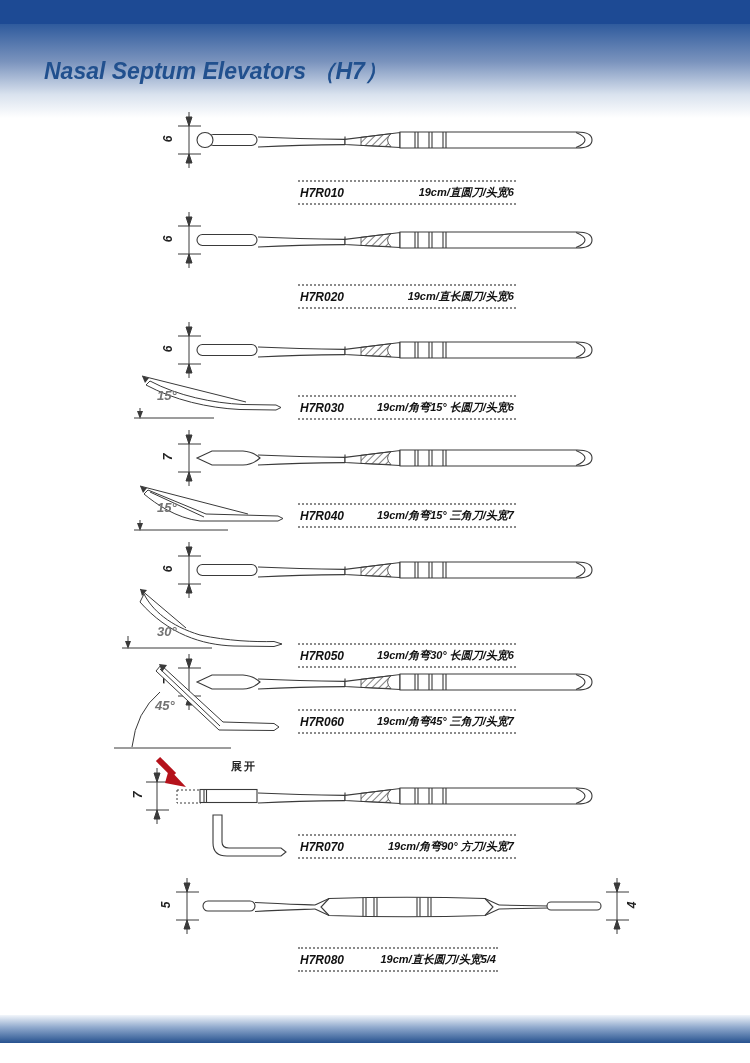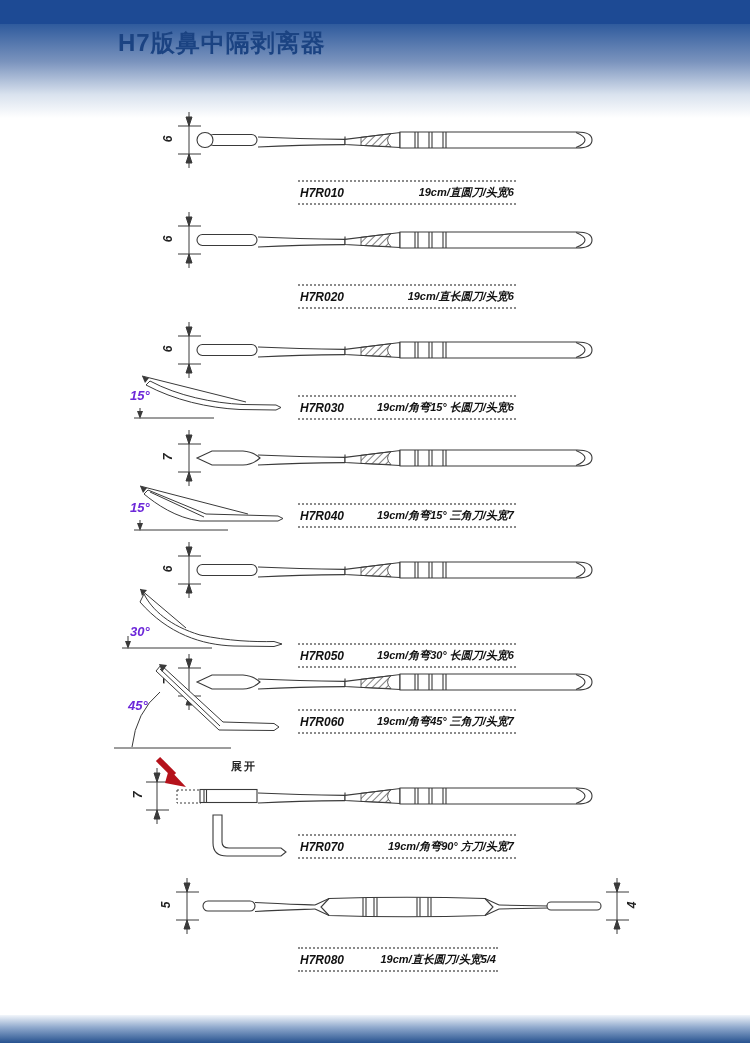--- a/index.html
+++ b/index.html
@@ -28,21 +28,21 @@
     padding:3px 2px;display:flex;justify-content:space-between;align-items:flex-end;
   }
   .model{font:italic bold 12px "Liberation Sans",sans-serif;color:#111;}
   .spec{font:italic bold 11px "Liberation Sans",sans-serif;color:#111;white-space:nowrap;}
   .dim-num{
     position:absolute;width:20px;text-align:center;
     font:italic bold 12px "Liberation Sans",sans-serif;color:#222;
     transform:rotate(-90deg);
   }
   .angle{
-    position:absolute;font:italic bold 13px "Liberation Sans",sans-serif;color:#6d28d9;
+    position:absolute;font:italic bold 13px "Liberation Sans",sans-serif;color:#737373;margin-left:27px;
   }
   .annot{
     position:absolute;font:bold 11px "Liberation Sans",sans-serif;color:#222;letter-spacing:2px;margin-left:41px;
   }
   svg{display:block;}
 </style>
 </head>
 <body>
 
 <svg width="0" height="0" style="position:absolute" aria-hidden="true">
@@ -71,21 +71,21 @@
       <line x1="2" y1="44" x2="25" y2="44"></line>
       <path d="M13,16 L10,7 L16,7 Z"></path>
       <path d="M13,44 L10,53 L16,53 Z"></path>
     </g>
   </defs>
 </svg>
 
 <div class="header">
   <div class="header-bar"></div>
   <div class="header-grad"></div>
-  <div class="title-zh">H7版鼻中隔剥离器</div>
+  <div class="title-en">Nasal Septum Elevators （H7）</div>
 </div>
 
 <div>
   <svg class="abs" style="left:176px;top:110px" width="26" height="60">
       <use href="#dim"></use>
     </svg>
   <span class="dim-num" style="left:158px;top:132px">6</span>
   <svg class="abs" style="left:195px;top:117px" width="410" height="46" viewBox="0 0 410 46">
     <g stroke="#3a3a3a" stroke-width="1.1" fill="#ffffff">
       <rect x="13" y="17.5" width="49" height="11" rx="5.5"></rect>

